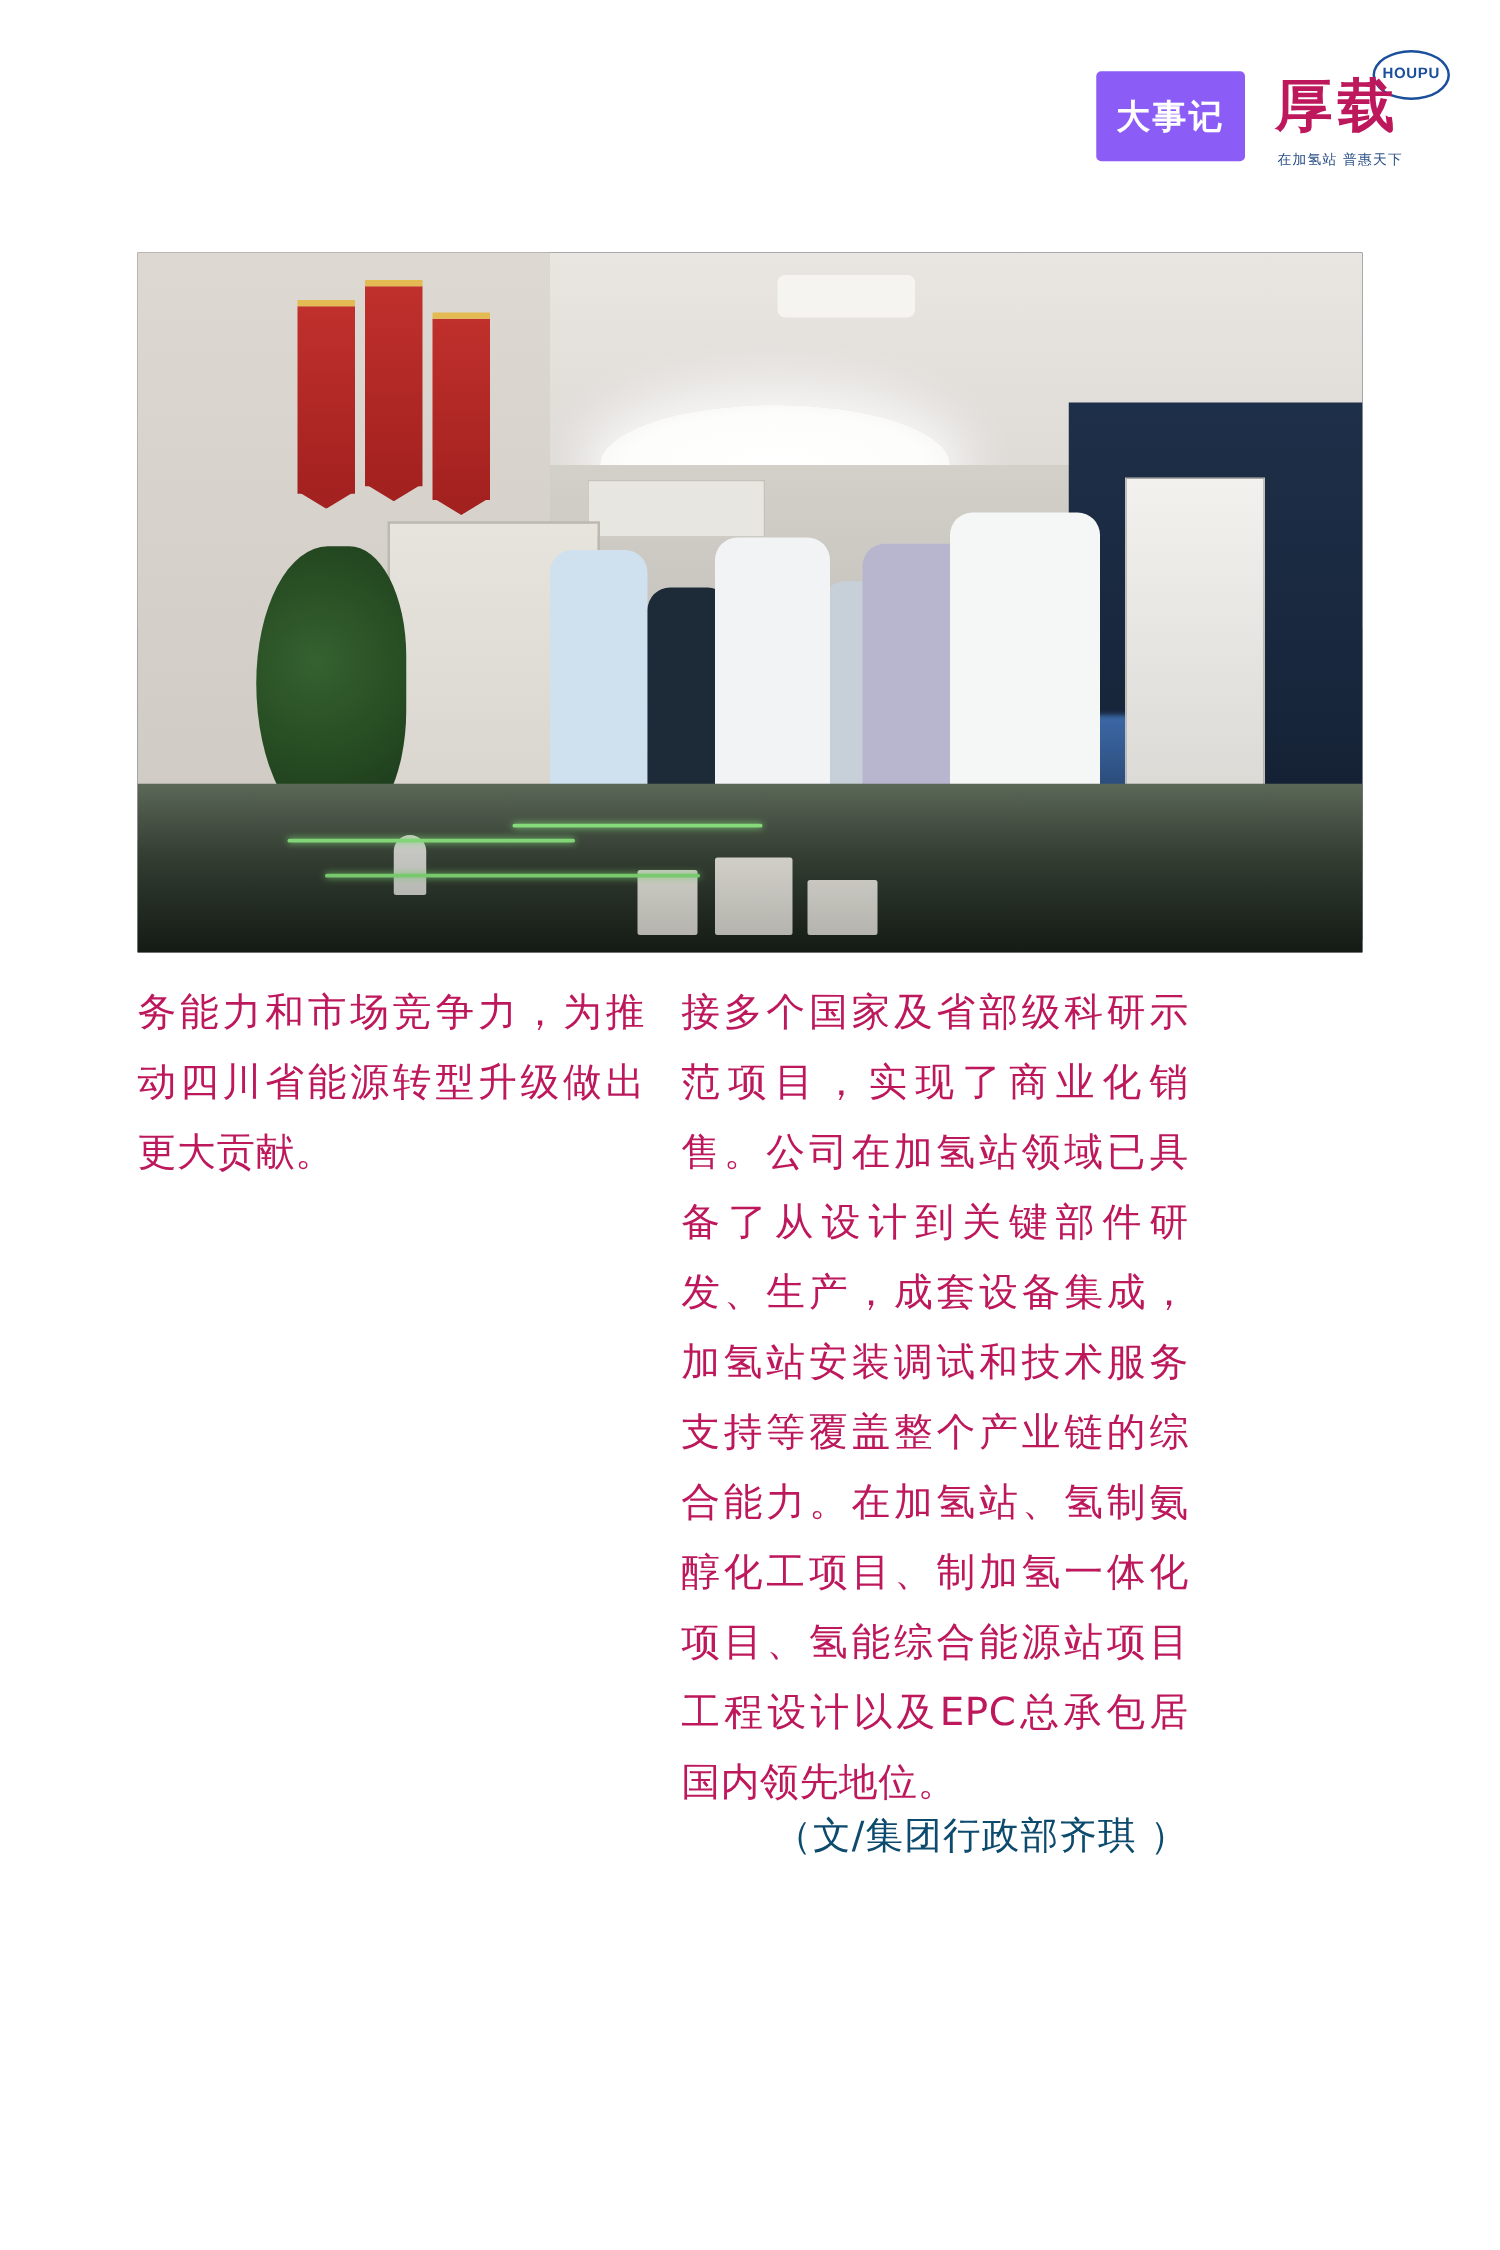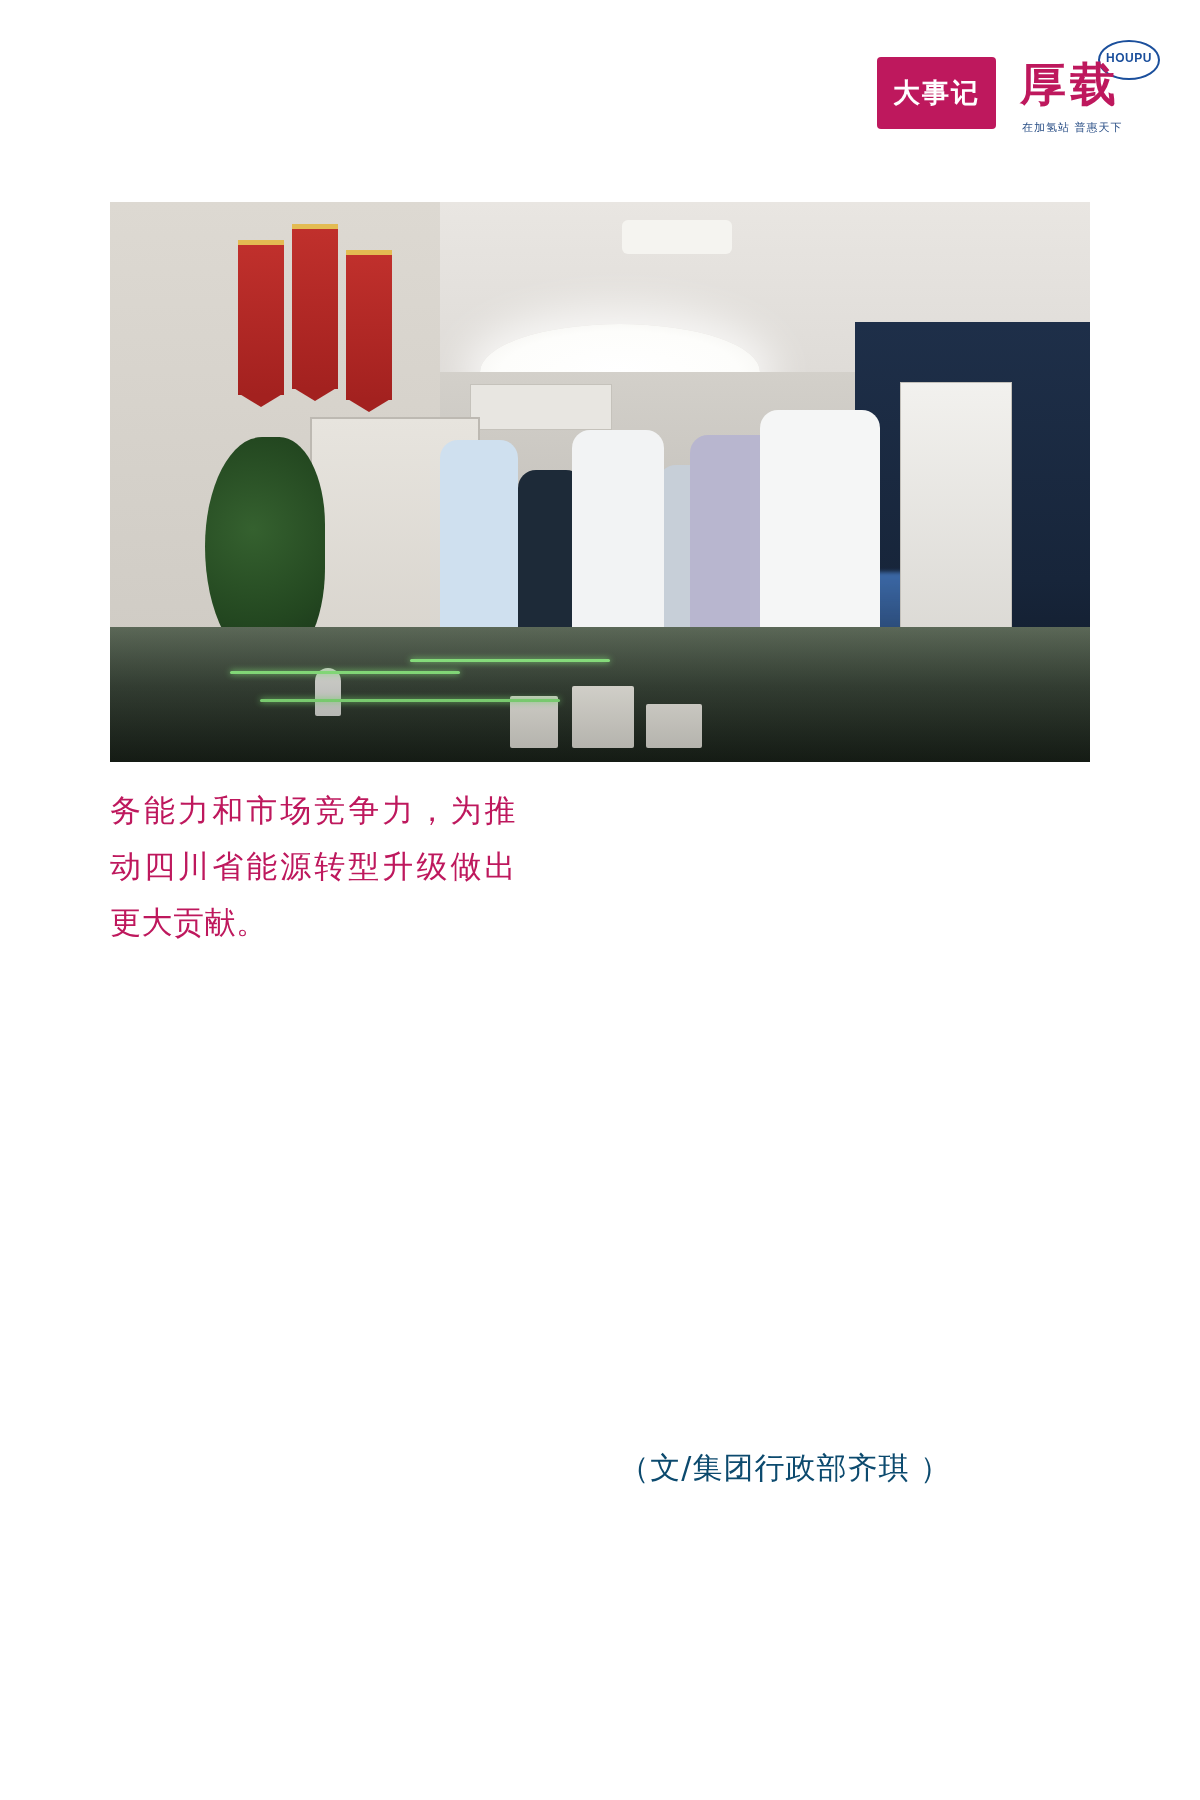--- a/index.html
+++ b/index.html
@@ -30,21 +30,21 @@
     top: 0;
     width: 1200px;
     height: 170px;
   }
   .badge {
     position: absolute;
     left: 877px;
     top: 57px;
     width: 119px;
     height: 72px;
-    background: #be185d;
+    background: #8b5cf6;
     border-radius: 4px;
     color: #ffffff;
     font-size: 27px;
     letter-spacing: 2px;
     display: flex;
     align-items: center;
     justify-content: center;
     font-family: "DejaVu Sans", sans-serif;
     font-weight: bold;
   }
@@ -369,16 +369,19 @@
       <div class="led led3"></div>
       <div class="model-glass"></div>
     </div>
   </div>
 
   <div class="col col-left">
     <p class="para">务能力和市场竞争力，为推动四川省能源转型升级做出更大贡献。</p>
     <div class="para-gap"></div>
   </div>
 
+  <div class="col col-right">
+    <p class="para">接多个国家及省部级科研示范项目，实现了商业化销售。公司在加氢站领域已具备了从设计到关键部件研发、生产，成套设备集成，加氢站安装调试和技术服务支持等覆盖整个产业链的综合能力。在加氢站、氢制氨醇化工项目、制加氢一体化项目、氢能综合能源站项目工程设计以及EPC总承包居国内领先地位。</p>
+  </div>
 
   <div class="signature">（文/集团行政部齐琪 ）</div>
 
 </div>
 
 </body></html>

